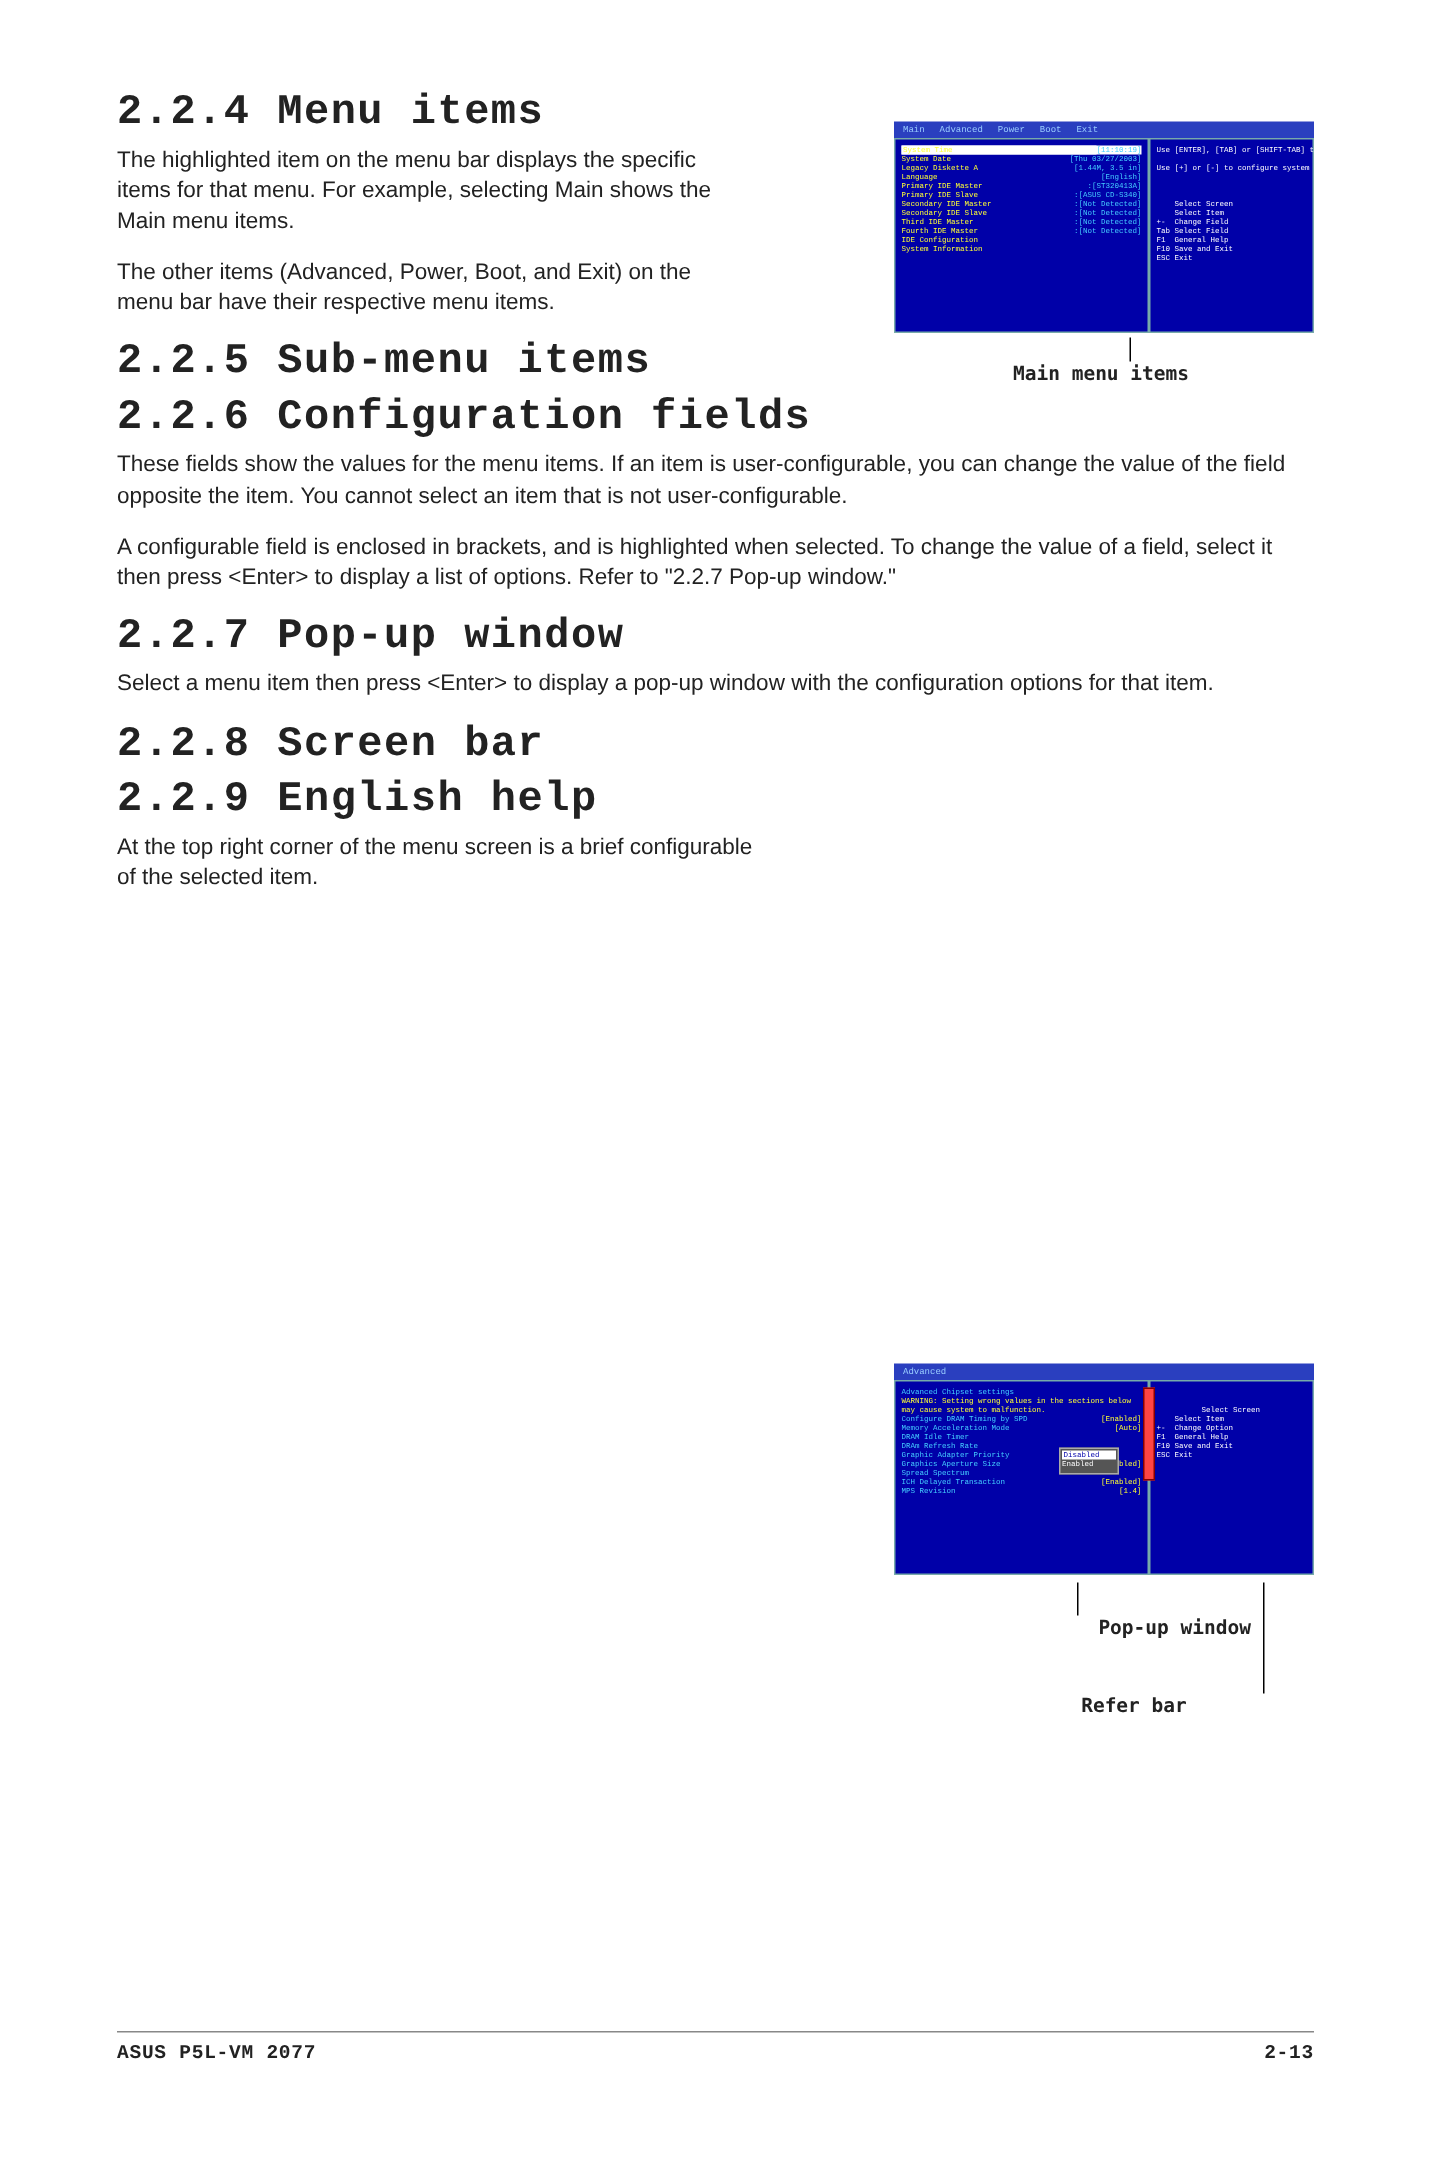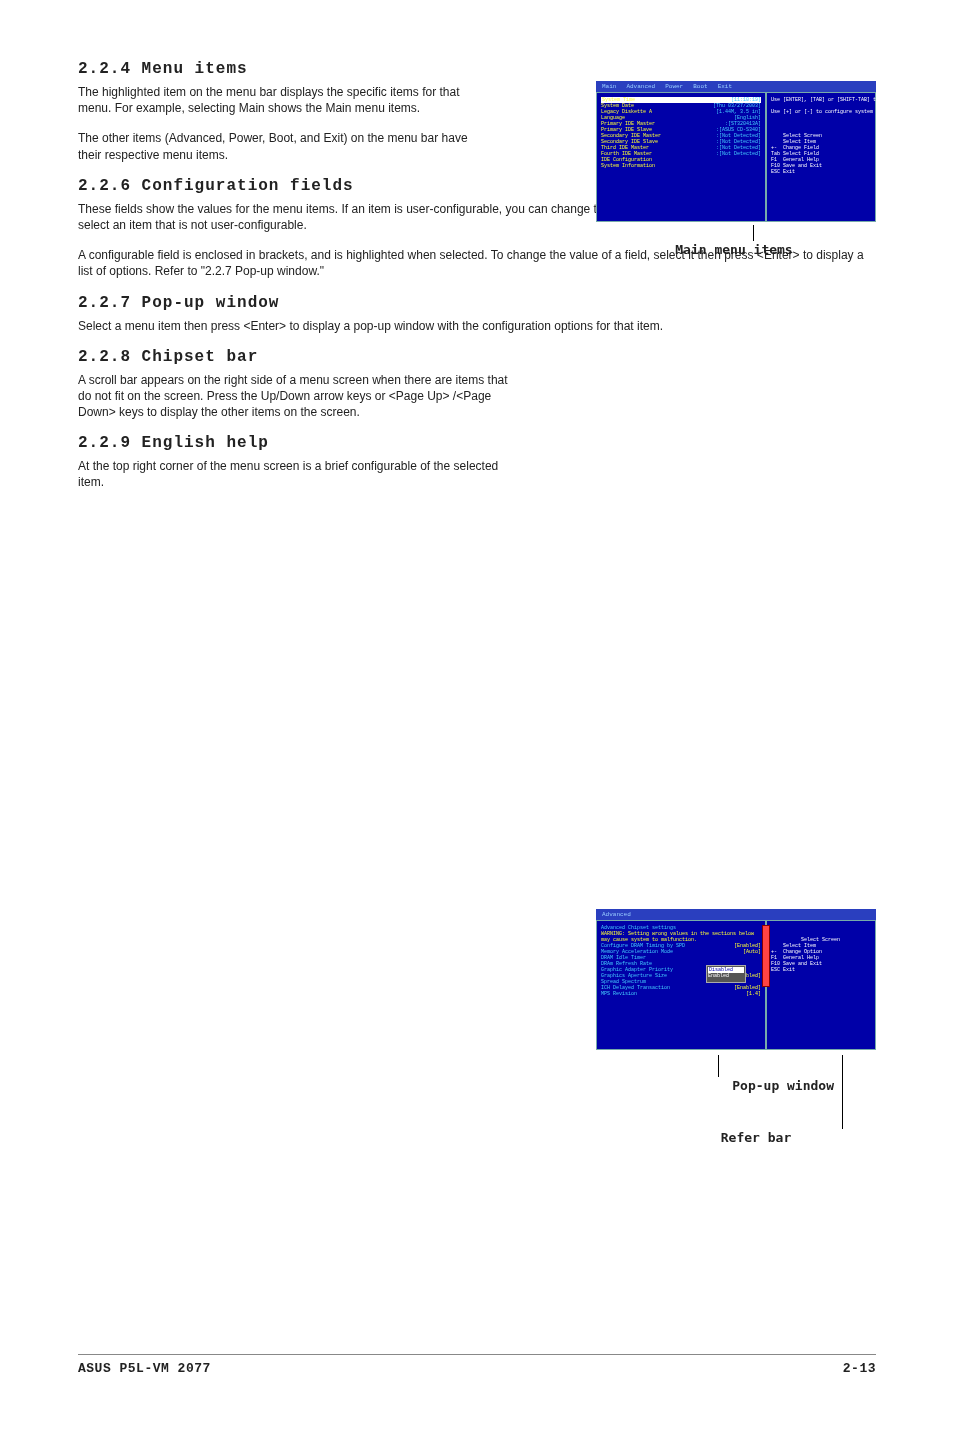--- a/index.html
+++ b/index.html
@@ -11,27 +11,27 @@
     width: 954px;
   }
   .page {
     padding: 60px 78px 30px 78px;
     box-sizing: border-box;
     min-height: 1400px;
     position: relative;
   }
   h2 {
     font-family: "Lucida Console", Monaco, "Courier New", monospace;
-    font-size: 16px;
+    font-size: 28px;
     font-weight: 900;
     letter-spacing: 1px;
     margin: 0 0 6px 0;
   }
   .body-text {
-    font-size: 12px;
+    font-size: 15px;
     line-height: 1.35;
     margin: 0 0 14px 0;
   }
   .half-width {
     width: 52%;
   }
   .footer {
     position: absolute;
     bottom: 24px;
     left: 78px;
@@ -208,30 +208,30 @@
     Select Item
 +-  Change Field
 Tab Select Field
 F1  General Help
 F10 Save and Exit
 ESC Exit</div>
   </div>
   <div class="leader-line line1"></div>
   <div class="bios-caption caption-main">Main menu items</div>
 
+  <h2>2.2.5  Sub-menu items</h2>
 
   <h2>2.2.6  Configuration fields</h2>
   <p class="body-text">These fields show the values for the menu items. If an item is user-configurable, you can change the value of the field opposite the item. You cannot select an item that is not user-configurable.</p>
   <p class="body-text">A configurable field is enclosed in brackets, and is highlighted when selected. To change the value of a field, select it then press &lt;Enter&gt; to display a list of options. Refer to "2.2.7 Pop-up window."</p>
 
   <h2>2.2.7  Pop-up window</h2>
   <p class="body-text">Select a menu item then press &lt;Enter&gt; to display a pop-up window with the configuration options for that item.</p>
 
-  <h2>2.2.8  Chipset bar</h2>
-  <p class="body-text half-right-block">A scroll bar appears on the right side of a menu screen when there are items that do not fit on the screen. Press the Up/Down arrow keys or &lt;Page Up&gt; /&lt;Page Down&gt; keys to display the other items on the screen.</p>
+  <h2>2.2.8  Screen bar</h2>
 
   <div class="bios-shot bios-bottom">
     <div class="menu-bar" style="justify-content:flex-start;">
       <span>Advanced</span>
     </div>
     <div class="left-pane">
       <div class="cyan">Advanced Chipset settings</div>
       <div class="yellow" style="white-space:normal;">WARNING: Setting wrong values in the sections below may cause system to malfunction.</div>
       <div id="bios-adv-left">
           <div style="display: flex;">

